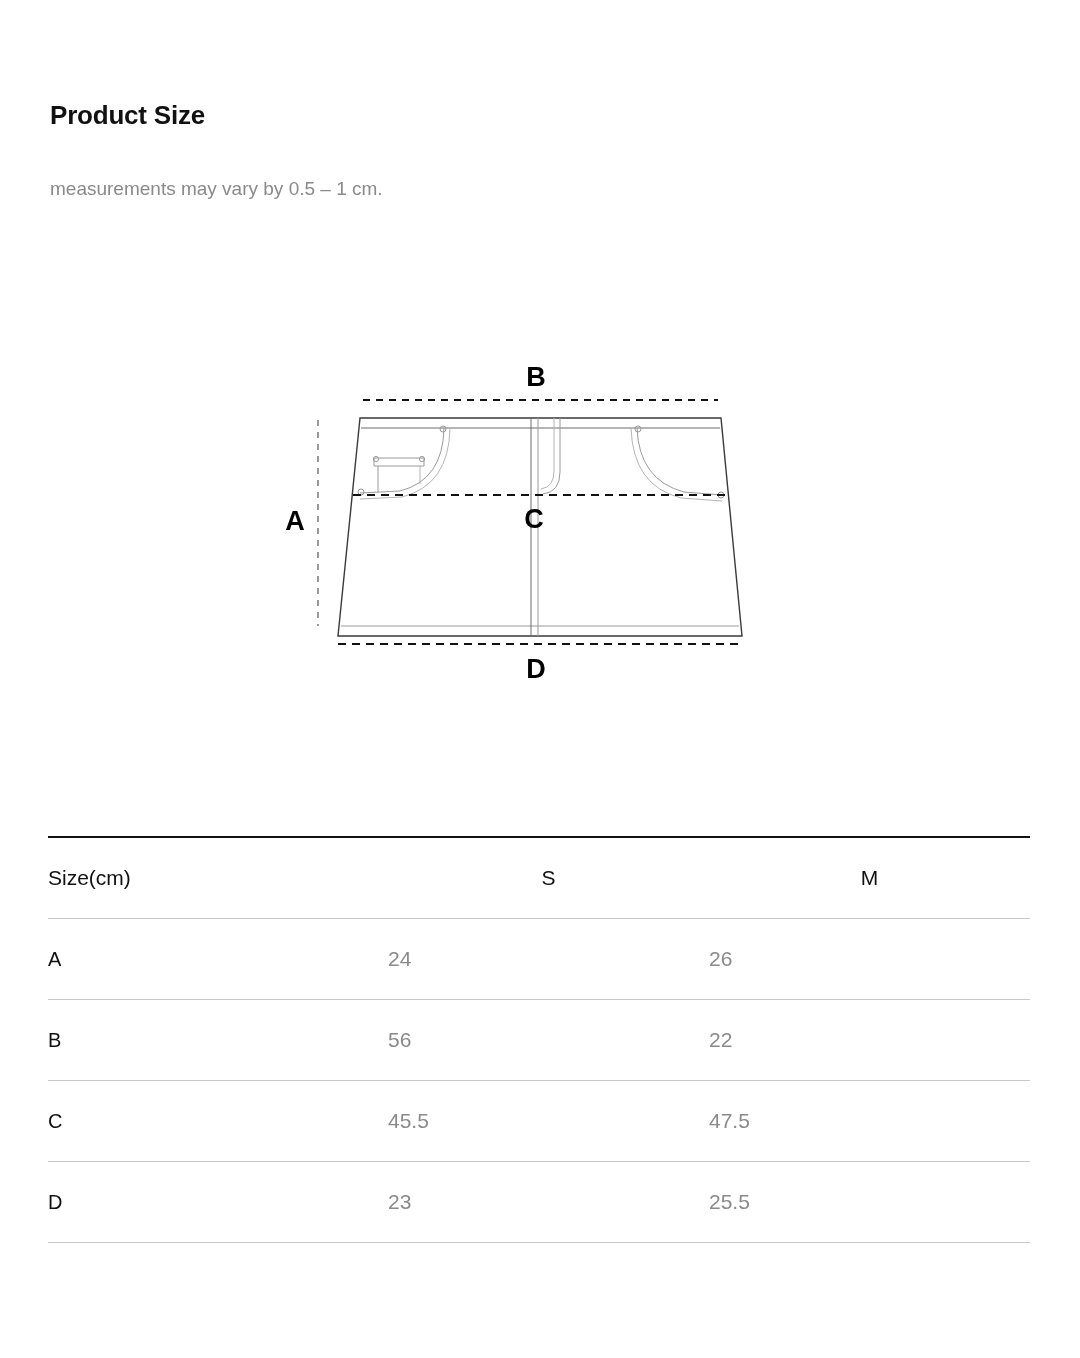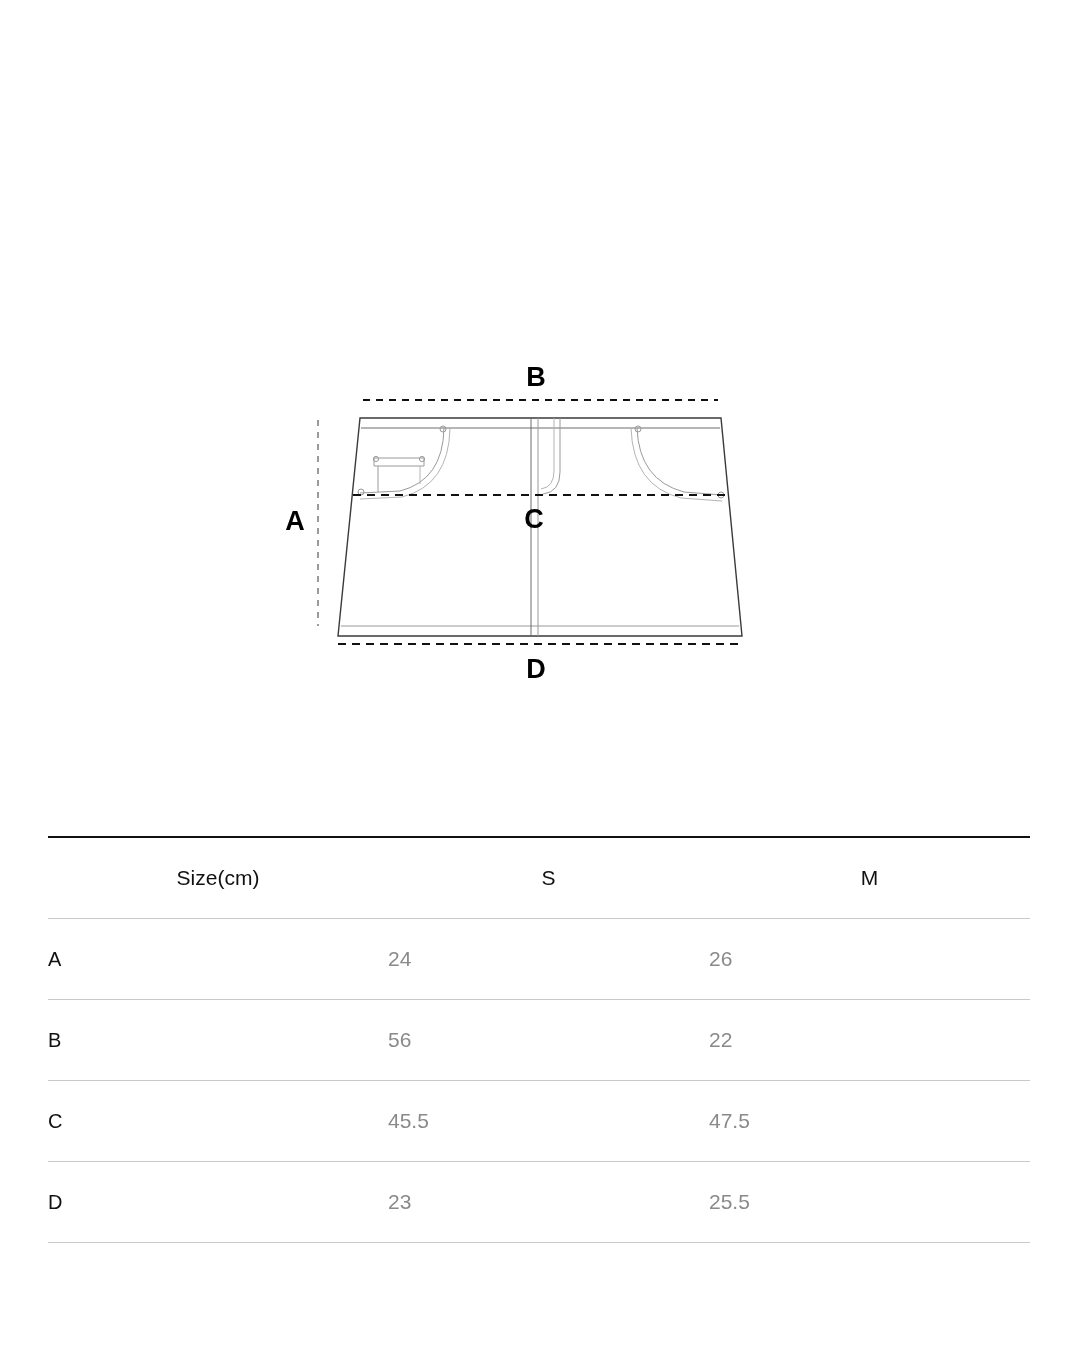--- a/index.html
+++ b/index.html
@@ -88,21 +88,21 @@
   .col-val   { width: 321px; }
 
   table.size-table thead tr {
     border-top: 2px solid #111111;
     border-bottom: 1px solid #c9c9c9;
   }
   table.size-table tbody tr {
     border-bottom: 1px solid #c9c9c9;
   }
   th.head-label {
-    text-align: center;
+    text-align: left;
     font-size: 21px;
     font-weight: bold;
     color: #111111;
     padding-left: 2px;
   }
   th.head-val {
     text-align: center;
     font-size: 21px;
     font-weight: bold;
     color: #111111;
@@ -118,20 +118,22 @@
     font-size: 21px;
     color: #8a8a8a;
   }
 </style>
 </head>
 <body>
 
 <div class="page">
 
   <div class="header">
+    <h1 class="page-title">Product Size</h1>
+    <p class="page-subtitle">measurements may vary by 0.5 – 1 cm.</p>
   </div>
 
   <div class="diagram-wrap">
     <svg width="1080" height="380" viewBox="0 0 1080 380" xmlns="http://www.w3.org/2000/svg">
 
       <line x1="363" y1="60" x2="718" y2="60" stroke="#111111" stroke-width="2" stroke-dasharray="7 6"></line>
       <text class="dim-letter" x="536" y="46" text-anchor="middle">B</text>
 
       <line x1="318" y1="80" x2="318" y2="286" stroke="#9a9a9a" stroke-width="2" stroke-dasharray="6 6"></line>
       <text class="dim-letter" x="295" y="190" text-anchor="middle">A</text>

